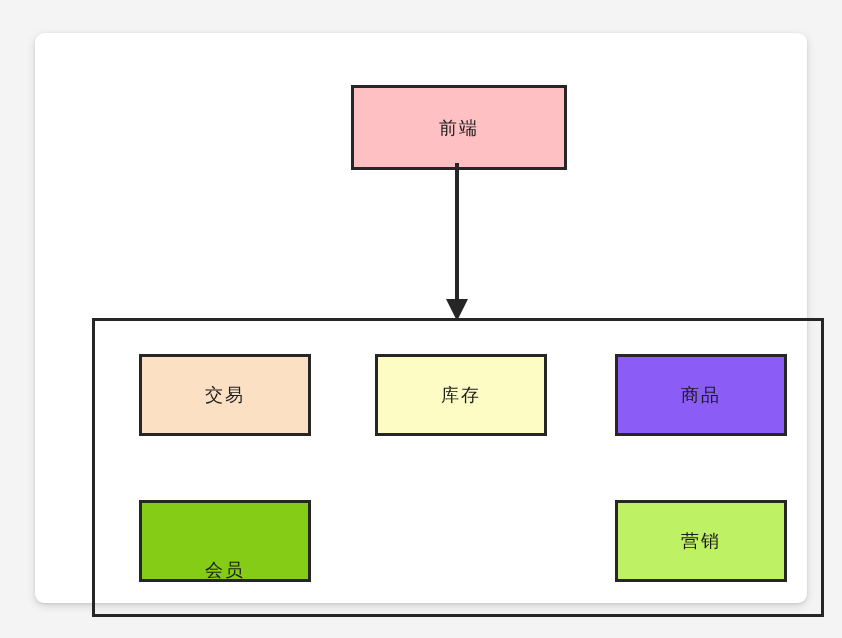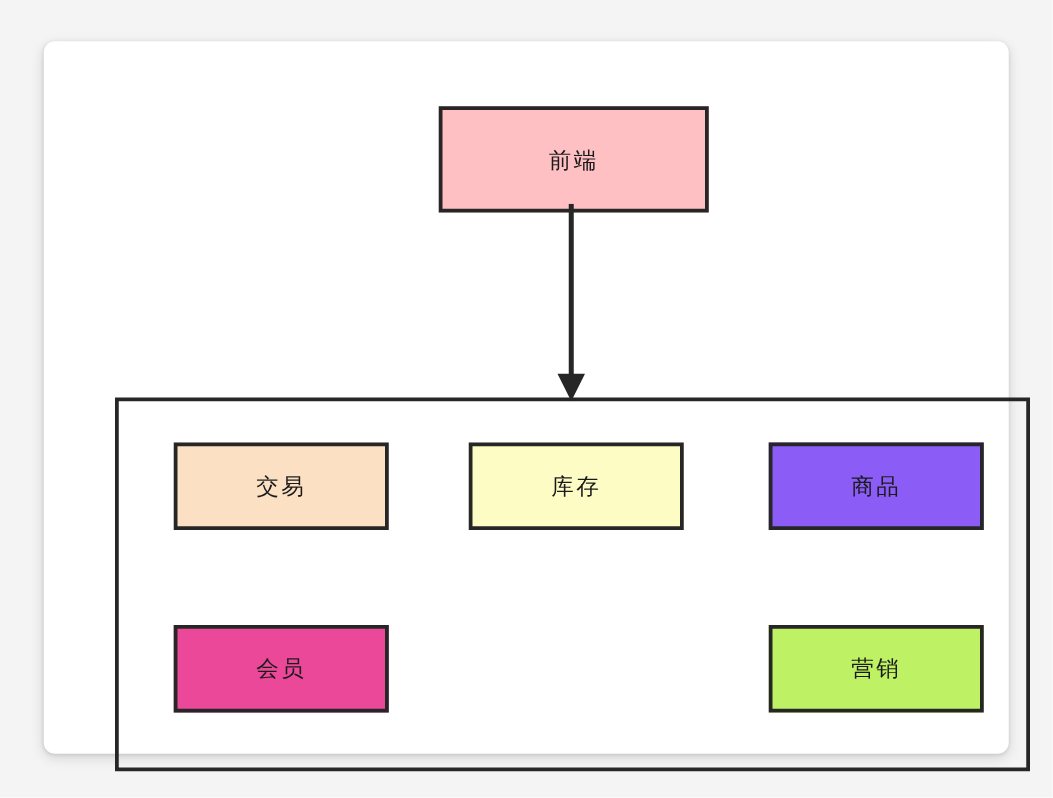--- a/index.html
+++ b/index.html
@@ -64,21 +64,21 @@
     height: 299px;
     box-sizing: border-box;
     border: 3px solid #262626;
     background: transparent;
   }
 
   
   .module {
     position: absolute;
     width: 172px;
-    height: 70px;
+    height: 82px;
   }
   .col-0 { left: 44px; }
   .col-1 { left: 280px; }
   .col-2 { left: 520px; }
   .row-0 { top: 33px; }
   .row-1 { top: 179px; }
 
   
   #arrow {
     position: absolute;
@@ -112,21 +112,21 @@
       </div>
 
       <div class="node module row-0 col-1" style="background: rgb(252, 252, 196); border-color: rgb(38, 38, 38); color: rgb(26, 26, 26);">
         <span>库存</span>
       </div>
 
       <div class="node module row-0 col-2" style="background: #8b5cf6; border-color: rgb(38, 38, 38); color: rgb(26, 26, 26);">
         <span>商品</span>
       </div>
 
-      <div class="node module row-1 col-0" style="background: #ec4899; border-color: rgb(38, 38, 38); color: rgb(26, 26, 26);">
+      <div class="node module row-1 col-0" style="background: #84cc16; border-color: rgb(38, 38, 38); color: rgb(26, 26, 26); align-items: flex-end;">
         <span>会员</span>
       </div>
 
 
       <div class="node module row-1 col-2" style="background: #bef264; border-color: rgb(38, 38, 38); color: rgb(26, 26, 26);">
         <span>营销</span>
       </div>
 
     </div>
   </div>

